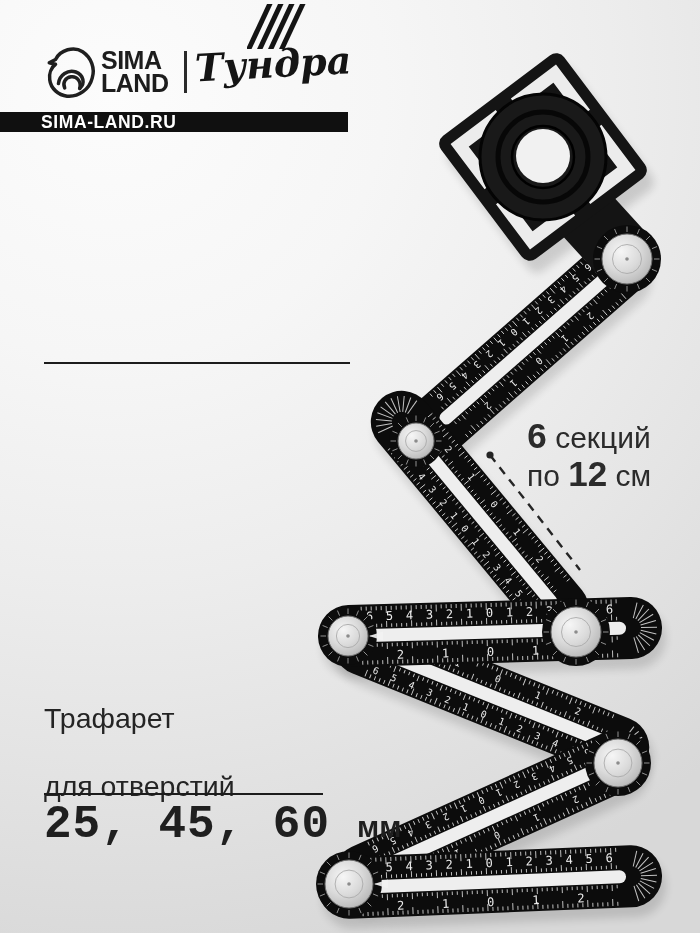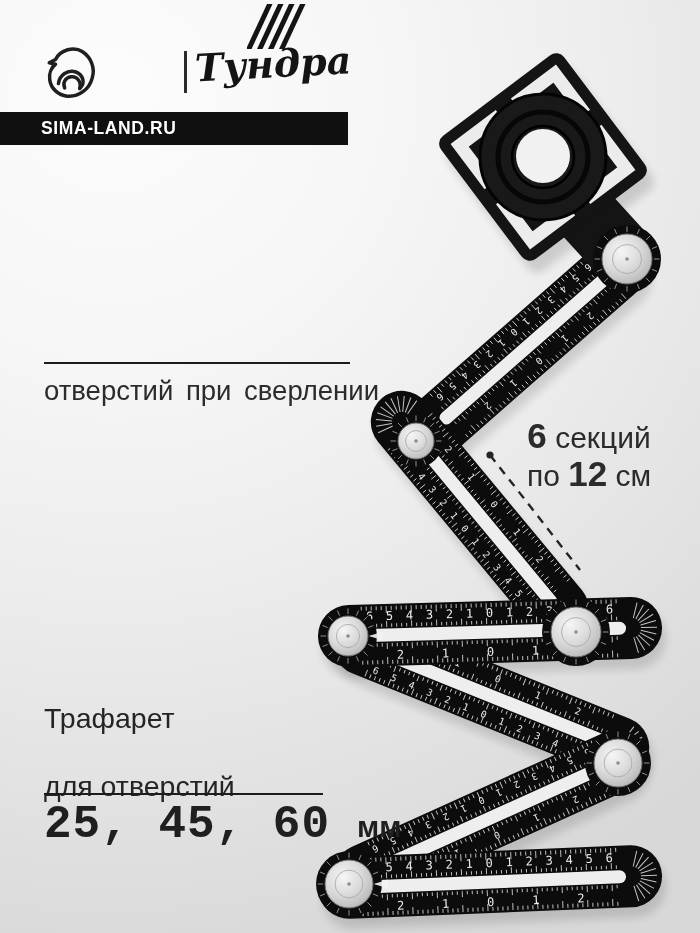--- a/index.html
+++ b/index.html
@@ -11,21 +11,21 @@
   .photo{position:absolute;left:0;top:0;width:700px;height:933px;}
   .bracket{fill:none;stroke:#ececec;stroke-width:13;}
   
   .bird{position:absolute;left:42px;top:43px;width:58px;height:58px;}
   .brand-text{position:absolute;left:101px;top:49px;font-weight:700;font-size:25px;line-height:22.5px;letter-spacing:-0.5px;color:#1d1d1d;}
   .brand-text span{display:block;}
   .lockup-divider{position:absolute;left:184px;top:51px;width:2.5px;height:42px;background:#2a2a2a;}
   .tundra-slashes{position:absolute;left:247px;top:4px;width:64px;height:45px;}
   .tundra{position:absolute;left:195px;top:41px;width:170px;font-family:"DejaVu Serif", serif;font-style:italic;font-weight:700;font-size:38px;transform:rotate(-3deg);color:#141414;}
   
-  .site-bar{position:absolute;left:0;top:112px;width:348px;height:33px;background:#101010;display:flex;align-items:center;}
+  .site-bar{position:absolute;left:0;top:112px;width:348px;height:20px;background:#101010;display:flex;align-items:center;}
   .site-bar span{padding-left:41px;color:#ffffff;font-weight:700;font-size:17.5px;letter-spacing:0.6px;}
   
   .headline{position:absolute;left:44px;top:225px;margin:0;font-size:54px;font-weight:700;line-height:67px;letter-spacing:0.2px;color:#1c1c1c;}
   .headline span{display:block;}
   .rule{position:absolute;background:#1c1c1c;height:2px;}
   .rule1{left:44px;top:362px;width:306px;}
   .sub{position:absolute;left:44px;top:372px;margin:0;font-size:27.5px;line-height:38px;word-spacing:5px;color:#2c2c2c;}
   .sub span{display:block;}
   
   .callout{position:absolute;left:514px;top:418px;width:150px;text-align:center;color:#2b2b2b;}
@@ -1614,38 +1614,41 @@
     </g>
   </svg>
 
   <svg class="bird" viewBox="0 0 60 60">
     <g fill="none" stroke="#1f1f1f" stroke-width="3.6" stroke-linecap="round" stroke-linejoin="round">
       <path d="M14 17 C19 7 33 3 42 9 C51 15 55 26 52 36 C49 48 38 56 26 55 C17 54 9 47 8 38 C7 31 10 25 14 22 L7.5 20.5 L14 17 Z"></path>
       <path d="M17 42 C18 33 27 27 35 30 C43 33 45 42 39 47"></path>
       <path d="M39 47 C41 40 36 34 30 35 C24 36 21 41 23.5 46.5"></path>
     </g>
   </svg>
+  <div class="brand-text">
+    <span>SIMA</span>
+    <span>LAND</span>
+  </div>
   <div class="lockup-divider"></div>
   <svg class="tundra-slashes" viewBox="0 0 64 45">
     <g transform="skewX(-25) translate(20 0)" fill="#141414">
       <rect x="0" y="0" width="5.5" height="45"></rect>
       <rect x="11" y="0" width="5.5" height="45"></rect>
       <rect x="22" y="0" width="5.5" height="45"></rect>
       <rect x="33" y="0" width="5.5" height="45"></rect>
     </g>
   </svg>
   <div class="tundra">Тундра</div>
 
   <div class="site-bar">
     <span>SIMA-LAND.RU</span>
   </div>
 
   <div class="rule rule1"></div>
   <p class="sub">
-    <span>отверстий при сверлении</span>
   </p>
 
   <div class="callout">
     <div class="row">
       <span class="big">6</span>
       <span>секций</span>
     </div>
     <div class="row">
       <span>по</span>
       <span class="big">12</span>

